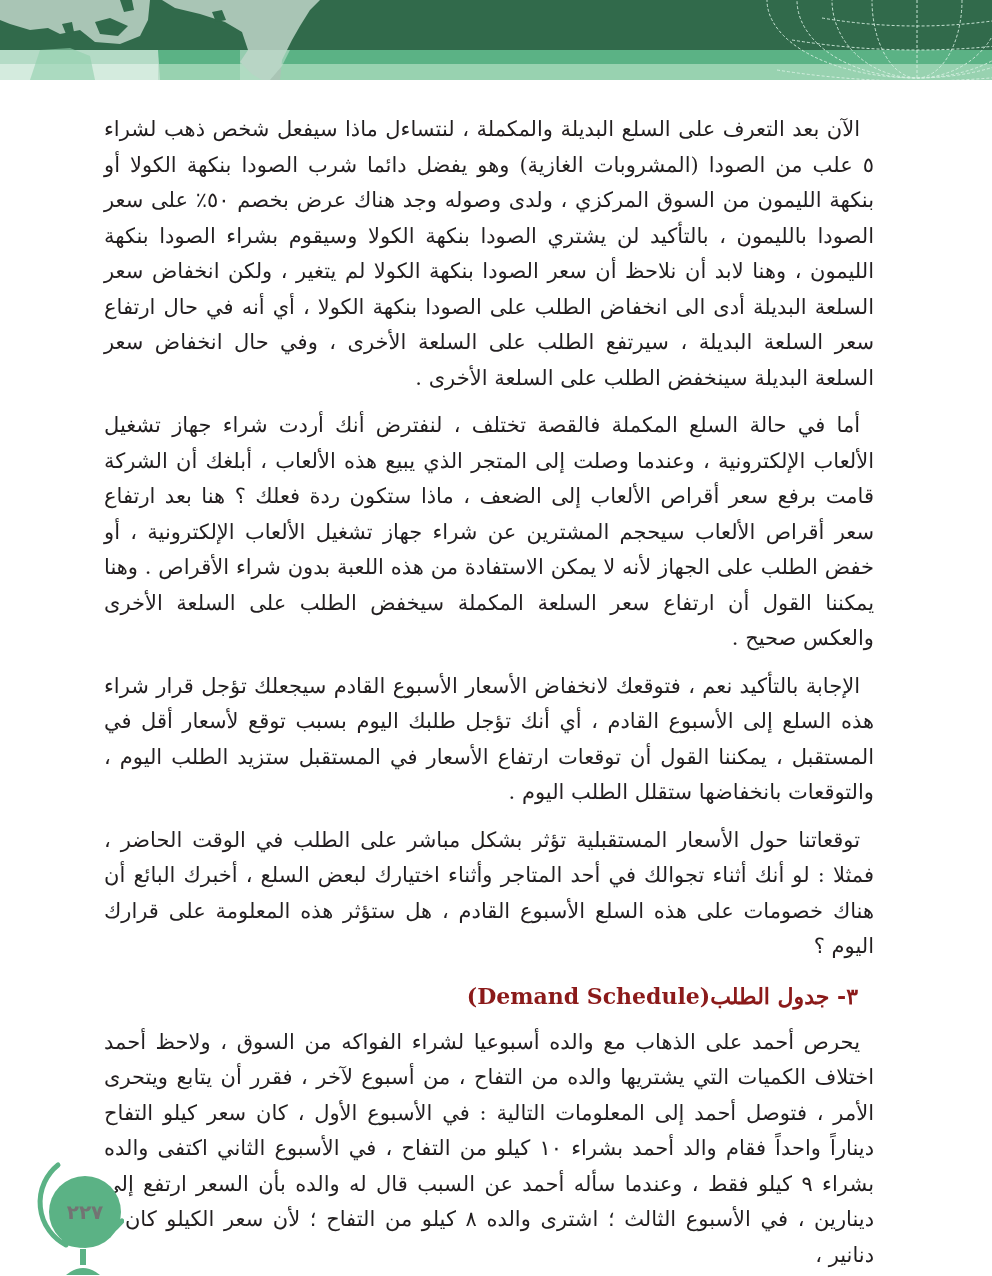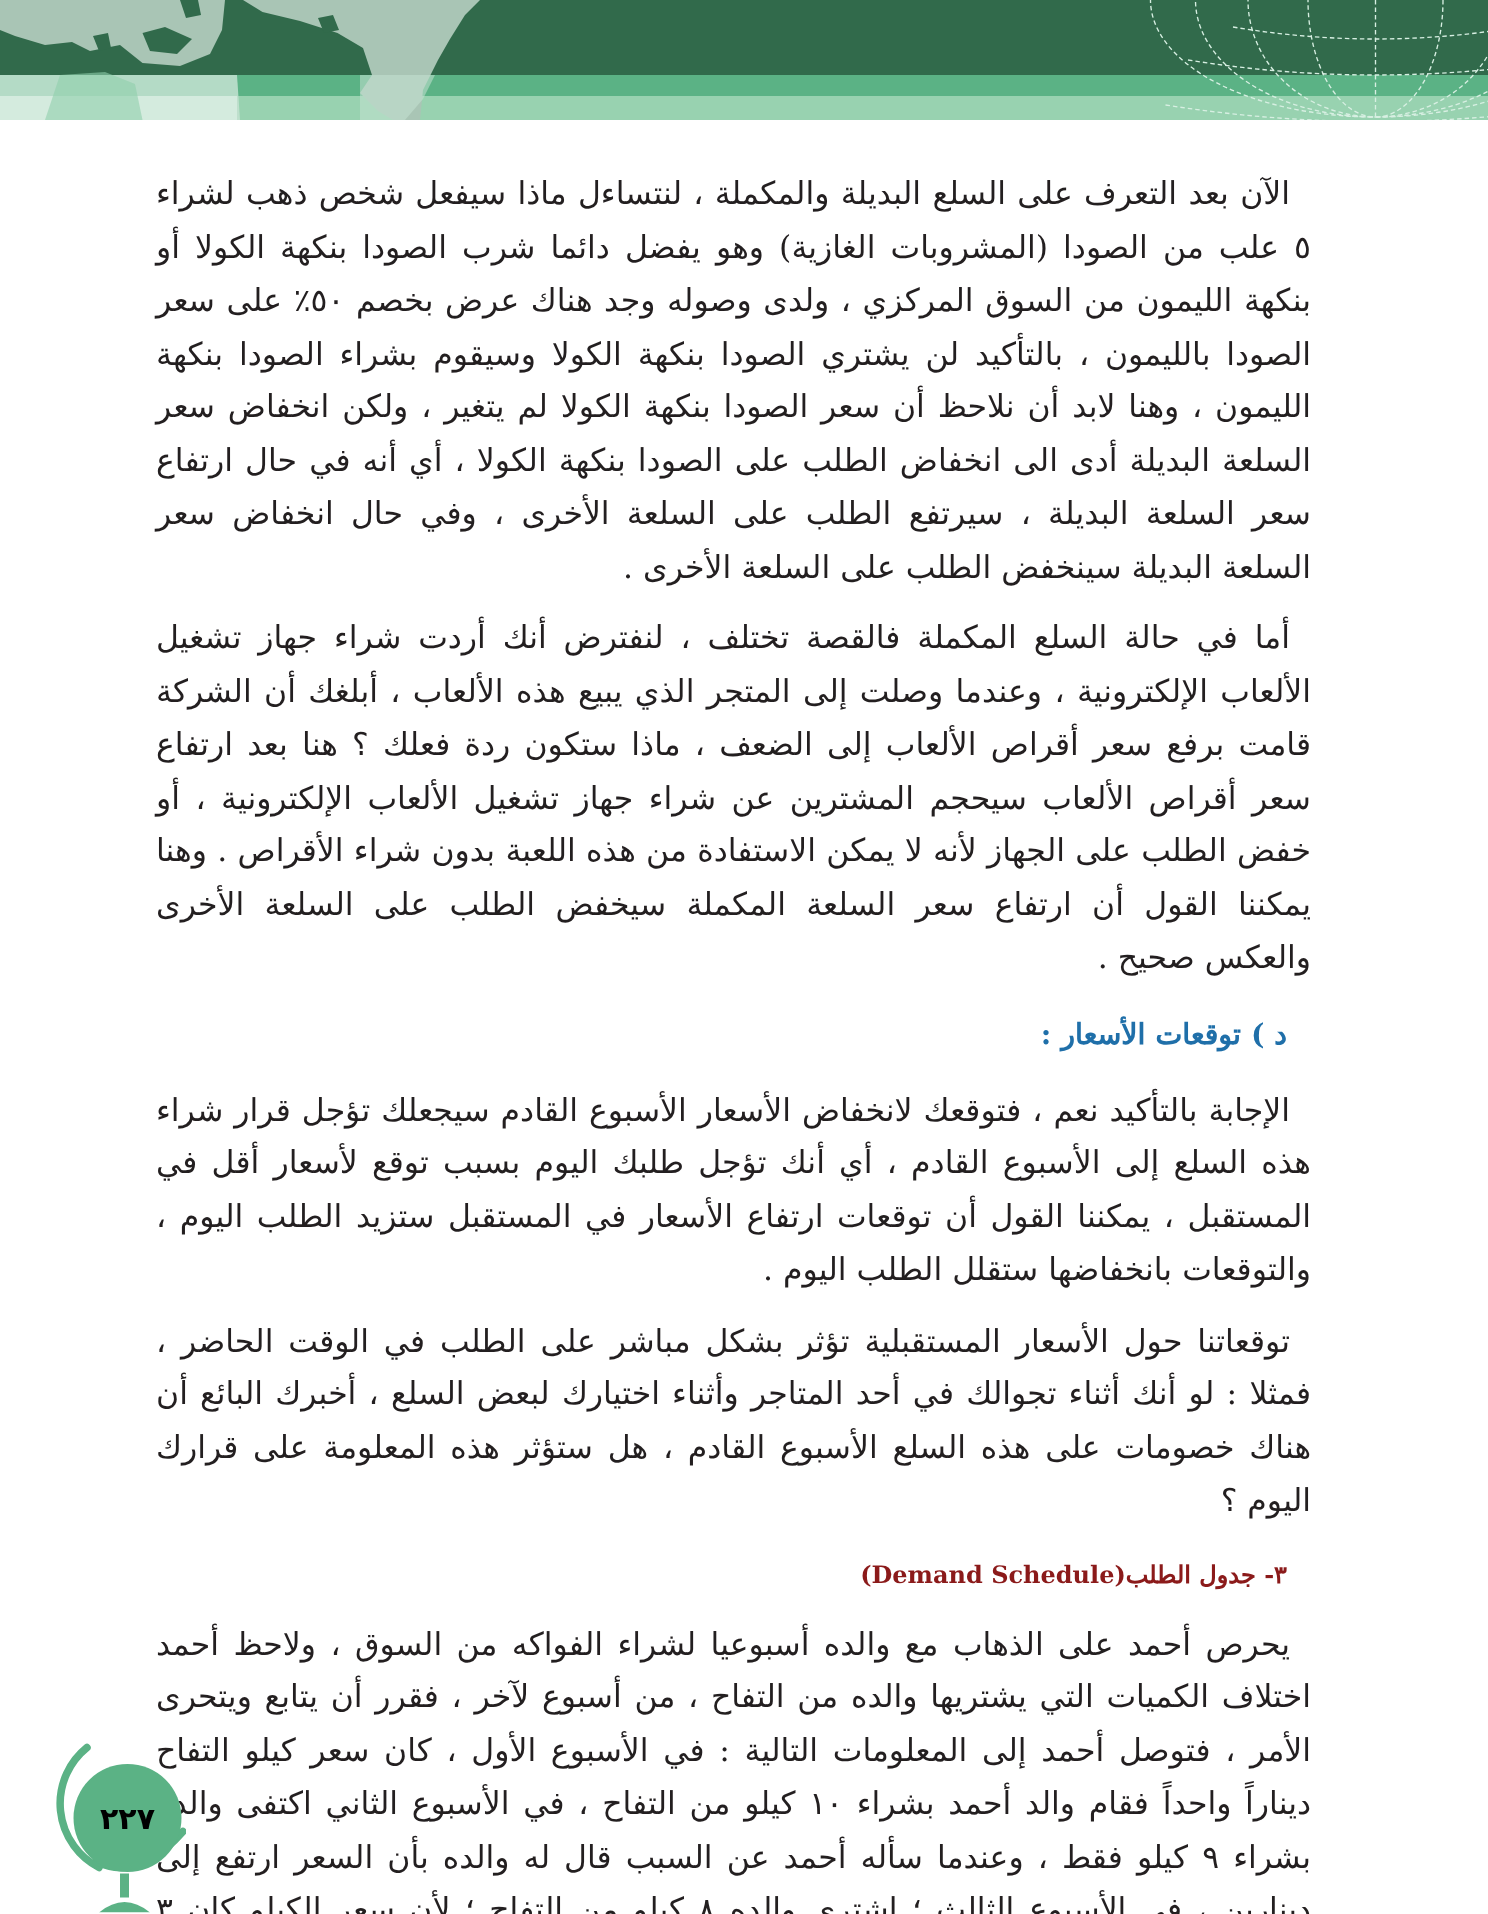--- a/index.html
+++ b/index.html
@@ -26,30 +26,30 @@
     margin: 0 0 12px 0;
     font-size: 21px; line-height: 35.5px;
     text-align: justify; text-align-last: right;
   }
   .para .indent { display: inline-block; width: 14px; }
   .heading-blue {
     color: #1f6fa9; font-weight: bold; font-size: 19px;
     margin: 18px 0 18px 0; line-height: 30px; padding-right: 16px;
   }
   .heading-red {
-    color: #8b1a1a; font-weight: bold; font-size: 16px;
+    color: #8b1a1a; font-weight: bold; font-size: 22px;
     margin: 16px 0 14px 0; line-height: 30px; padding-right: 16px;
   }
   .u { }
 
   
   .page-badge { position: absolute; left: 34px; top: 1157px; width: 90px; height: 118px; }
   .page-num {
     position: absolute; left: 16px; top: 20px; width: 70px; height: 70px;
-    color: #000000; font-family: "DejaVu Sans", sans-serif; font-size: 20px;
+    color: #737373; font-family: "DejaVu Sans", sans-serif; font-size: 20px;
     display: flex; align-items: center; justify-content: center; font-weight: bold;
   }
 </style>
 </head>
 <body>
 
 <div class="banner">
   <div class="band-dark"></div>
   <div class="band-mid"></div>
   <div class="band-light"></div>
@@ -88,21 +88,20 @@
 <div class="content">
 
   <p class="para">
     <span class="indent"></span><span>الآن بعد التعرف على السلع البديلة والمكملة ، لنتساءل ماذا سيفعل شخص ذهب لشراء ٥ علب من الصودا (المشروبات الغازية) وهو يفضل دائما شرب الصودا بنكهة الكولا أو بنكهة الليمون من السوق المركزي ، ولدى وصوله وجد هناك عرض بخصم ٥٠٪ على سعر الصودا بالليمون ، بالتأكيد لن يشتري الصودا بنكهة الكولا وسيقوم بشراء الصودا بنكهة الليمون ، وهنا لابد أن نلاحظ أن سعر الصودا بنكهة الكولا لم يتغير ، ولكن انخفاض سعر السلعة البديلة أدى الى انخفاض الطلب على الصودا بنكهة الكولا ، أي أنه في حال ارتفاع سعر السلعة البديلة ، سيرتفع الطلب على السلعة الأخرى ، وفي حال انخفاض سعر السلعة البديلة سينخفض الطلب على السلعة الأخرى .</span>
   </p>
 
   <p class="para">
     <span class="indent"></span><span>أما في حالة السلع المكملة فالقصة تختلف ، لنفترض أنك أردت شراء جهاز تشغيل الألعاب الإلكترونية ، وعندما وصلت إلى المتجر الذي يبيع هذه الألعاب ، أبلغك أن الشركة قامت برفع سعر أقراص الألعاب إلى الضعف ، ماذا ستكون ردة فعلك ؟ هنا بعد ارتفاع سعر أقراص الألعاب سيحجم المشترين عن شراء جهاز تشغيل الألعاب الإلكترونية ، أو خفض الطلب على الجهاز لأنه لا يمكن الاستفادة من هذه اللعبة بدون شراء الأقراص . وهنا يمكننا القول أن ارتفاع سعر السلعة المكملة سيخفض الطلب على السلعة الأخرى والعكس صحيح .</span>
   </p>
 
-  <div class="heading-blue">د ) توقعات الأسعار :</div>
 
   <p class="para">
     <span class="indent"></span><span>الإجابة بالتأكيد نعم ، فتوقعك لانخفاض الأسعار الأسبوع القادم سيجعلك تؤجل قرار شراء هذه السلع إلى الأسبوع القادم ، أي أنك تؤجل طلبك اليوم بسبب توقع لأسعار أقل في المستقبل ، يمكننا القول أن توقعات ارتفاع الأسعار في المستقبل ستزيد الطلب اليوم ، والتوقعات بانخفاضها ستقلل الطلب اليوم .</span>
   </p>
 
   <p class="para">
     <span class="indent"></span><span>توقعاتنا حول الأسعار المستقبلية تؤثر بشكل مباشر على الطلب في الوقت الحاضر ، فمثلا : لو أنك أثناء تجوالك في أحد المتاجر وأثناء اختيارك لبعض السلع ، أخبرك البائع أن هناك خصومات على هذه السلع الأسبوع القادم ، هل ستؤثر هذه المعلومة على قرارك اليوم ؟</span>
   </p>
 
   <div class="heading-red">٣- جدول الطلب(Demand Schedule)</div>

